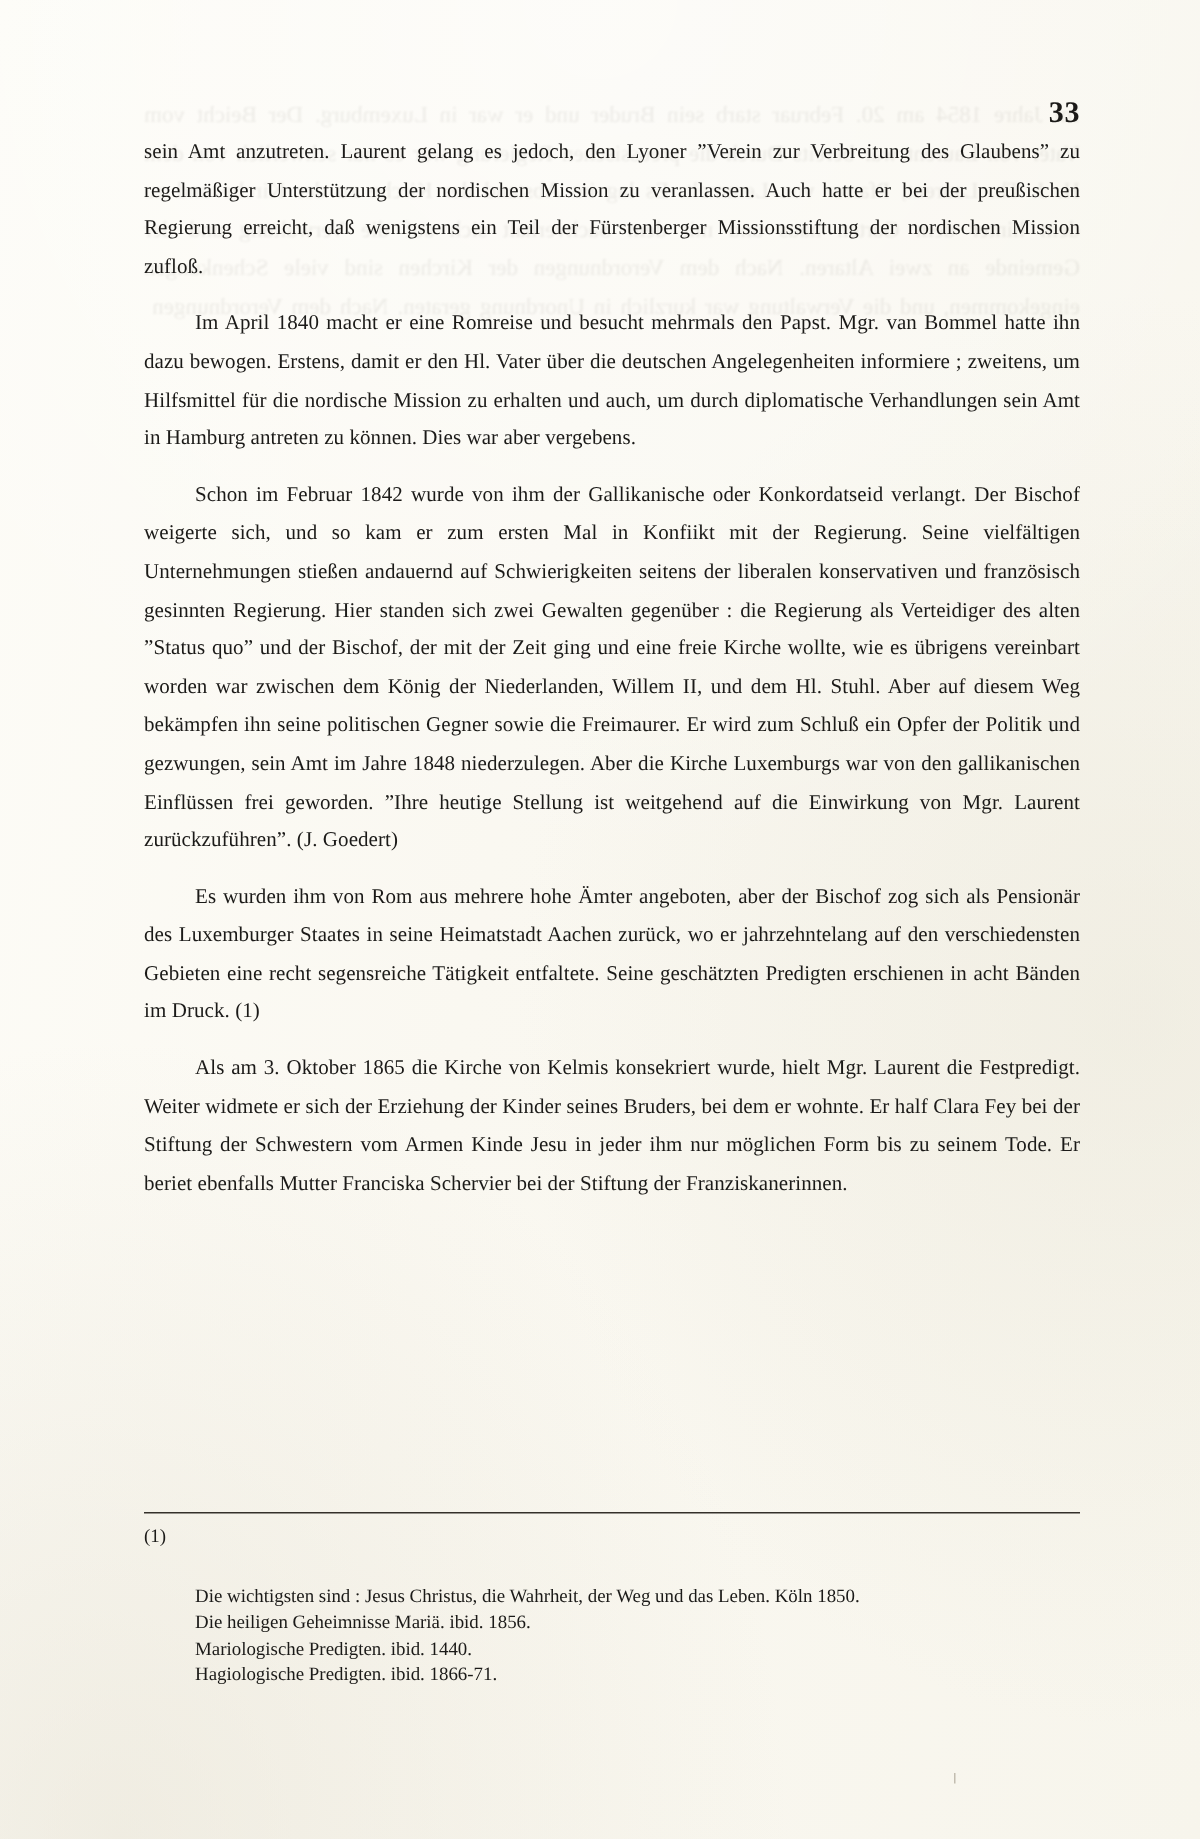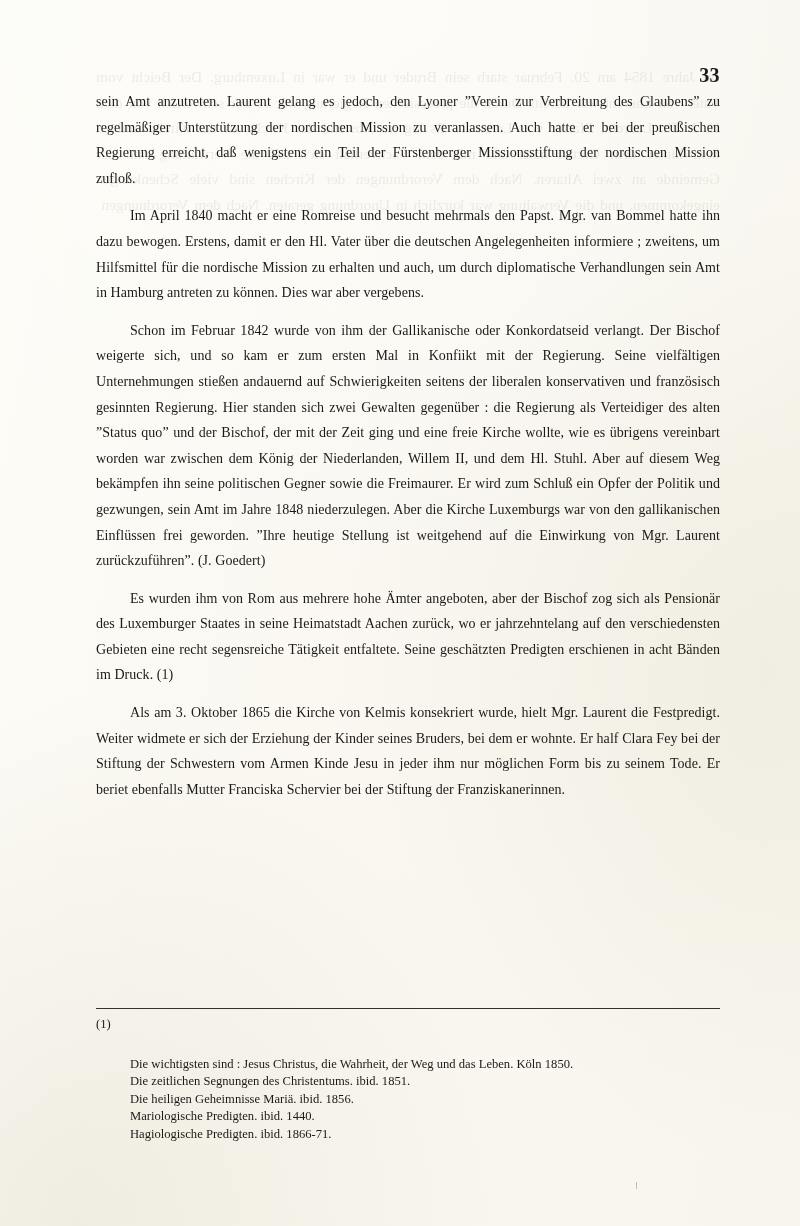--- a/index.html
+++ b/index.html
@@ -167,20 +167,19 @@
 
   <div class="footnote-block">
 
     <hr class="footnote-rule">
 
     <div class="footnote-first">
       <span class="footnote-marker">(1)</span>
       <span class="footnote-first-text">Die wichtigsten sind : Jesus Christus, die Wahrheit, der Weg und das Leben. Köln 1850.</span>
     </div>
 
-    <div class="footnote-line">Die zeitlichen Segnungen des Christentums. ibid. 1851.</div>
     <div class="footnote-line">Die heiligen Geheimnisse Mariä. ibid. 1856.</div>
     <div class="footnote-line">Mariologische Predigten. ibid. 1440.</div>
     <div class="footnote-line">Hagiologische Predigten. ibid. 1866-71.</div>
 
   </div>
 
 </div>
 
 </body></html>

